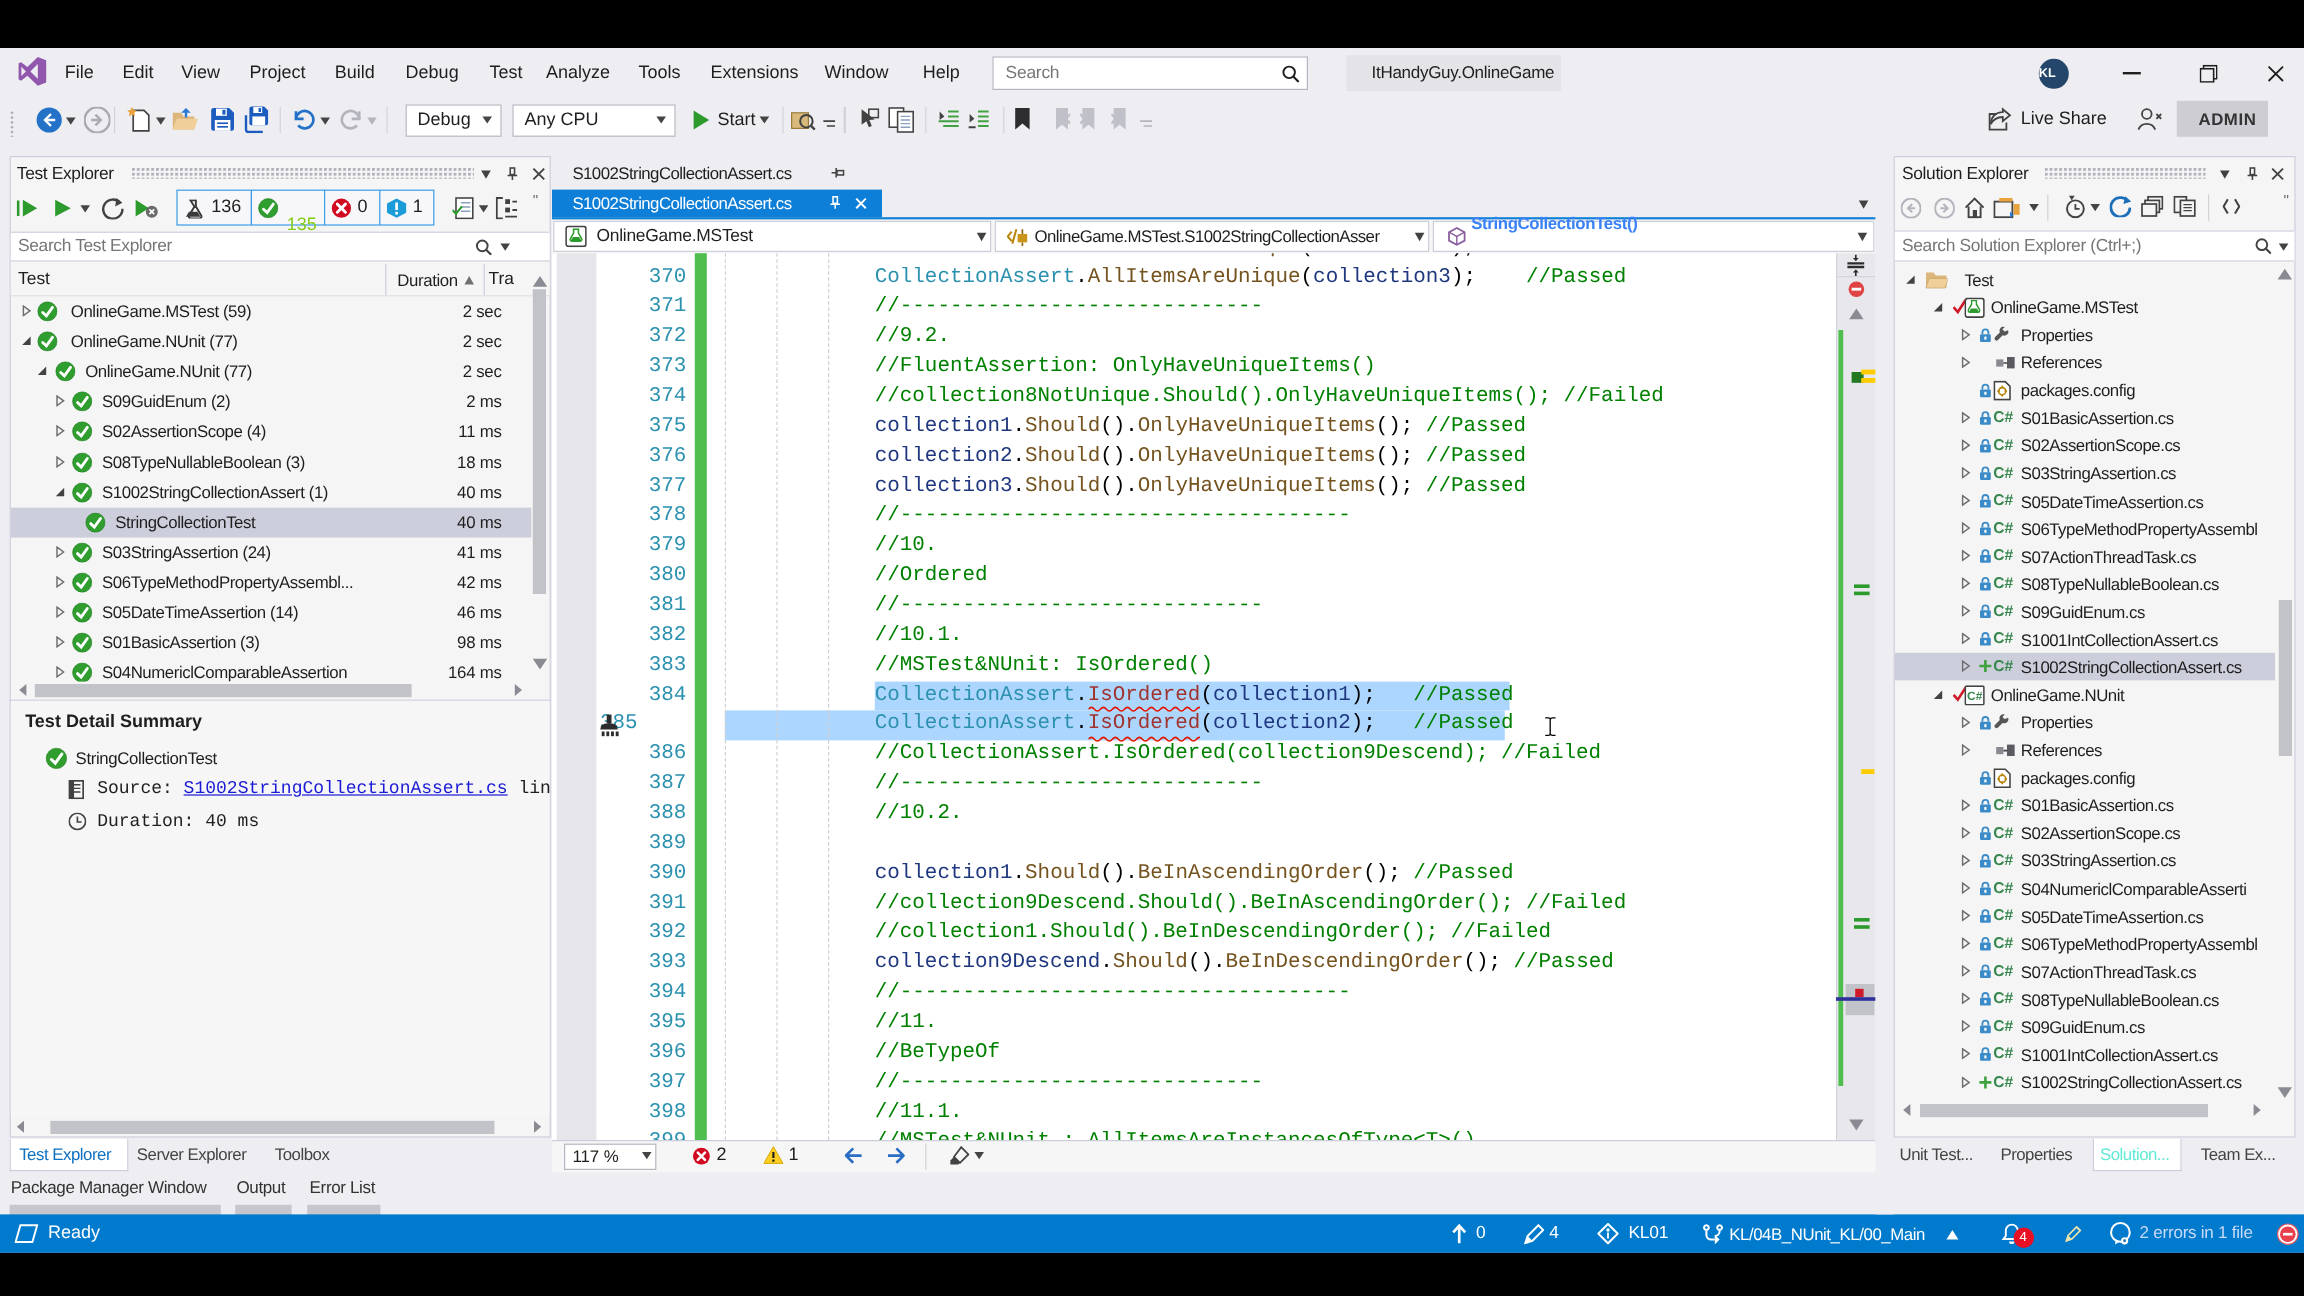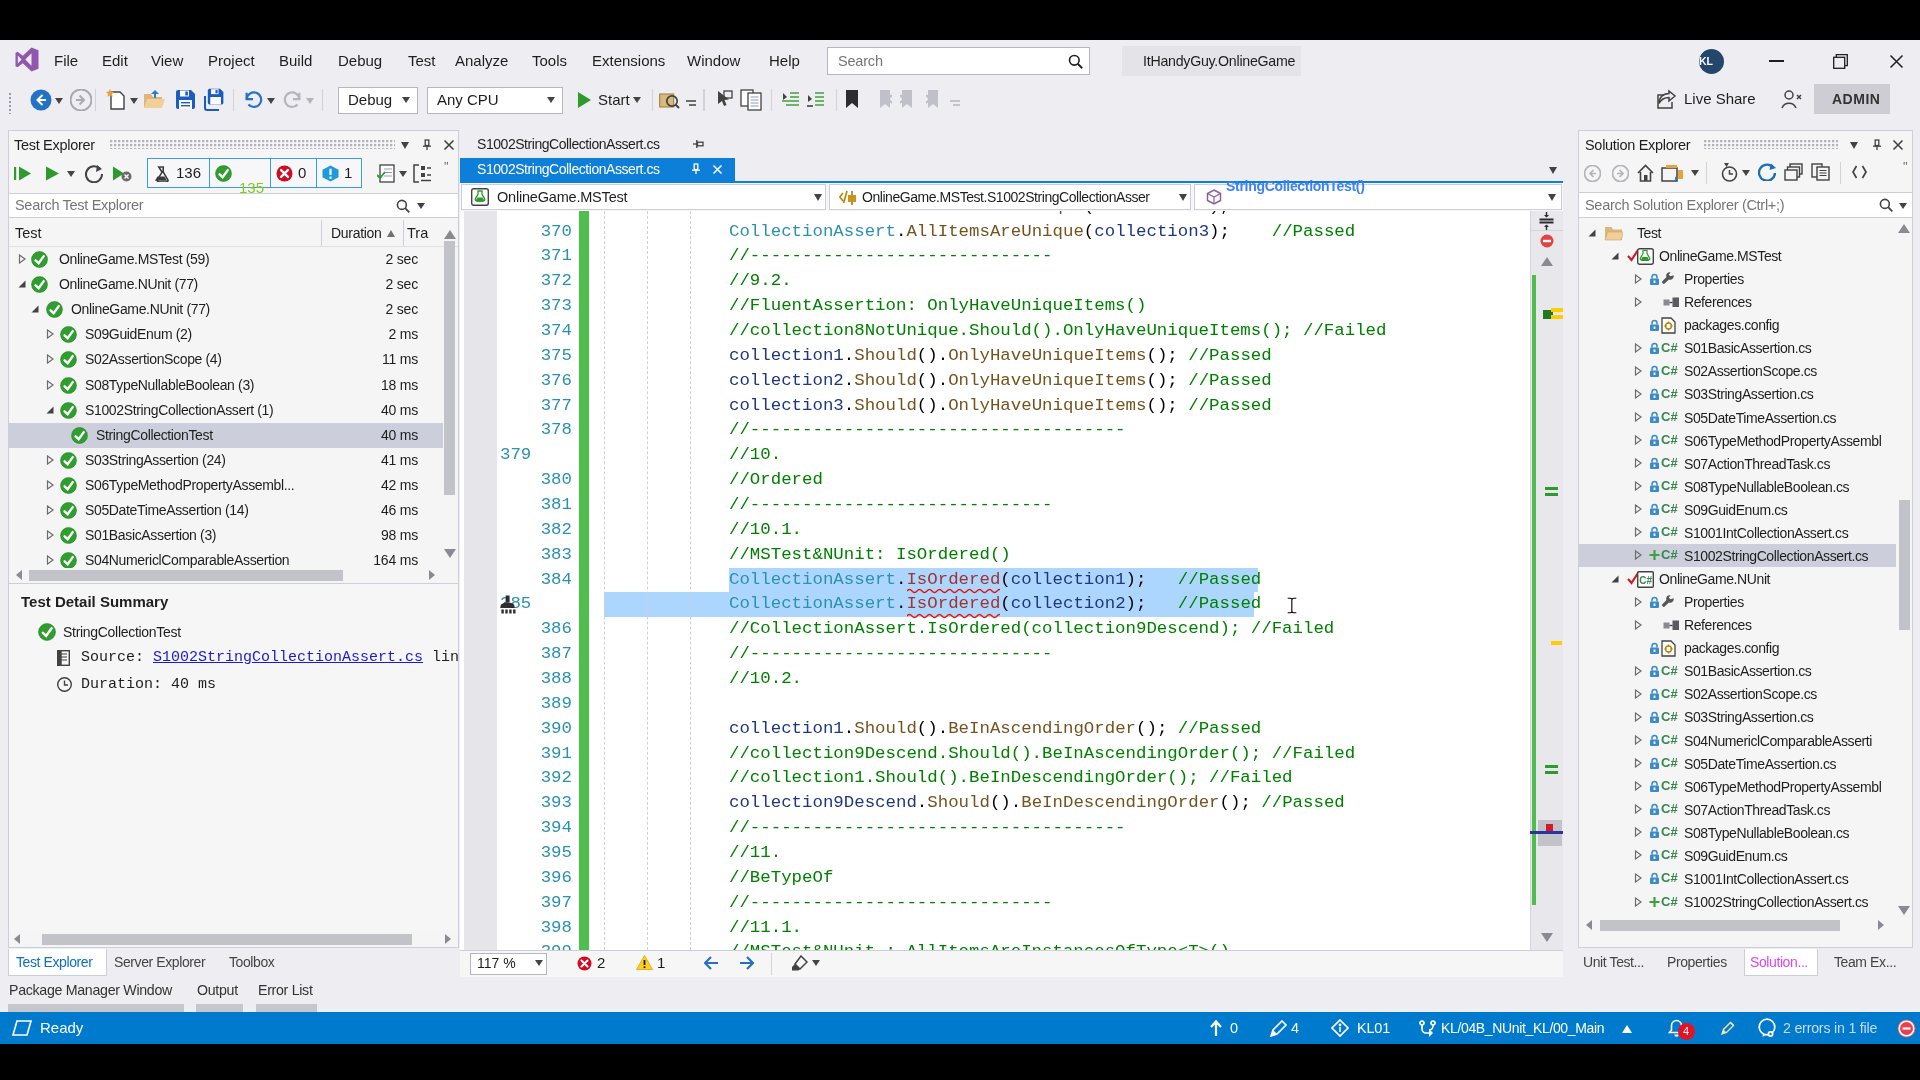--- a/index.html
+++ b/index.html
@@ -539,21 +539,21 @@
 <div class="abs mono pre" style="left:40px;top:108.00px;width:72px;height:24.857px;line-height:24.857px;font-size:17.4px;color:#2b91af;text-align:right;">374</div>
 <div class="abs mono pre" style="left:102px;top:108.00px;height:24.857px;line-height:24.857px;font-size:17.4px;"><span style="color:#008000">                //collection8NotUnique.Should().OnlyHaveUniqueItems(); //Failed</span></div>
 <div class="abs mono pre" style="left:40px;top:132.86px;width:72px;height:24.857px;line-height:24.857px;font-size:17.4px;color:#2b91af;text-align:right;">375</div>
 <div class="abs mono pre" style="left:102px;top:132.86px;height:24.857px;line-height:24.857px;font-size:17.4px;"><span style="color:#000000">                </span><span style="color:#1f377f">collection1</span><span style="color:#000000">.</span><span style="color:#74531f">Should</span><span style="color:#000000">().</span><span style="color:#74531f">OnlyHaveUniqueItems</span><span style="color:#000000">();</span><span style="color:#000000"> </span><span style="color:#008000">//Passed</span></div>
 <div class="abs mono pre" style="left:40px;top:157.71px;width:72px;height:24.857px;line-height:24.857px;font-size:17.4px;color:#2b91af;text-align:right;">376</div>
 <div class="abs mono pre" style="left:102px;top:157.71px;height:24.857px;line-height:24.857px;font-size:17.4px;"><span style="color:#000000">                </span><span style="color:#1f377f">collection2</span><span style="color:#000000">.</span><span style="color:#74531f">Should</span><span style="color:#000000">().</span><span style="color:#74531f">OnlyHaveUniqueItems</span><span style="color:#000000">();</span><span style="color:#000000"> </span><span style="color:#008000">//Passed</span></div>
 <div class="abs mono pre" style="left:40px;top:182.57px;width:72px;height:24.857px;line-height:24.857px;font-size:17.4px;color:#2b91af;text-align:right;">377</div>
 <div class="abs mono pre" style="left:102px;top:182.57px;height:24.857px;line-height:24.857px;font-size:17.4px;"><span style="color:#000000">                </span><span style="color:#1f377f">collection3</span><span style="color:#000000">.</span><span style="color:#74531f">Should</span><span style="color:#000000">().</span><span style="color:#74531f">OnlyHaveUniqueItems</span><span style="color:#000000">();</span><span style="color:#000000"> </span><span style="color:#008000">//Passed</span></div>
 <div class="abs mono pre" style="left:40px;top:207.43px;width:72px;height:24.857px;line-height:24.857px;font-size:17.4px;color:#2b91af;text-align:right;">378</div>
 <div class="abs mono pre" style="left:102px;top:207.43px;height:24.857px;line-height:24.857px;font-size:17.4px;"><span style="color:#008000">                //------------------------------------</span></div>
-<div class="abs mono pre" style="left:40px;top:232.28px;width:72px;height:24.857px;line-height:24.857px;font-size:17.4px;color:#2b91af;">379</div>
+<div class="abs mono pre" style="left:40px;top:232.28px;width:72px;height:24.857px;line-height:24.857px;font-size:17.4px;color:#2b91af;text-align:right;">379</div>
 <div class="abs mono pre" style="left:102px;top:232.28px;height:24.857px;line-height:24.857px;font-size:17.4px;"><span style="color:#008000">                //10.</span></div>
 <div class="abs mono pre" style="left:40px;top:257.14px;width:72px;height:24.857px;line-height:24.857px;font-size:17.4px;color:#2b91af;text-align:right;">380</div>
 <div class="abs mono pre" style="left:102px;top:257.14px;height:24.857px;line-height:24.857px;font-size:17.4px;"><span style="color:#008000">                //Ordered</span></div>
 <div class="abs mono pre" style="left:40px;top:282.00px;width:72px;height:24.857px;line-height:24.857px;font-size:17.4px;color:#2b91af;text-align:right;">381</div>
 <div class="abs mono pre" style="left:102px;top:282.00px;height:24.857px;line-height:24.857px;font-size:17.4px;"><span style="color:#008000">                //-----------------------------</span></div>
 <div class="abs mono pre" style="left:40px;top:306.86px;width:72px;height:24.857px;line-height:24.857px;font-size:17.4px;color:#2b91af;text-align:right;">382</div>
 <div class="abs mono pre" style="left:102px;top:306.86px;height:24.857px;line-height:24.857px;font-size:17.4px;"><span style="color:#008000">                //10.1.</span></div>
 <div class="abs mono pre" style="left:40px;top:331.71px;width:72px;height:24.857px;line-height:24.857px;font-size:17.4px;color:#2b91af;text-align:right;">383</div>
 <div class="abs mono pre" style="left:102px;top:331.71px;height:24.857px;line-height:24.857px;font-size:17.4px;"><span style="color:#008000">                //MSTest&amp;NUnit: IsOrdered()</span></div>
 <div class="abs mono pre" style="left:40px;top:356.57px;width:72px;height:24.857px;line-height:24.857px;font-size:17.4px;color:#2b91af;text-align:right;">384</div>
@@ -1030,13 +1030,13 @@
 <svg class="abs" style="left:1584px;top:919px" width="10" height="12" viewBox="0 0 10 12">
     <path d="M8 1 L2 6 L8 11 Z" fill="#8a8a93"></path>
   </svg>
 <div class="abs" style="left:1600px;top:920px;width:240px;height:11px;background:#c2c3c9;"></div>
 <svg class="abs" style="left:1876px;top:919px" width="10" height="12" viewBox="0 0 10 12">
     <path d="M2 1 L8 6 L2 11 Z" fill="#8a8a93"></path>
   </svg>
 <div class="abs" style="left:1583px;top:952px;height:20px;line-height:20px;font-size:14px;color:#444;white-space:pre;letter-spacing:-0.4px;">Unit Test...</div>
 <div class="abs" style="left:1667px;top:952px;height:20px;line-height:20px;font-size:14px;color:#444;white-space:pre;letter-spacing:-0.4px;">Properties</div>
 <div class="abs" style="left:1744px;top:949px;width:74px;height:27px;background:#fff;border:1px solid #cccedb;border-top:none;"></div>
-<div class="abs" style="left:1750px;top:952px;height:20px;line-height:20px;font-size:14px;color:#d946ef;white-space:pre;letter-spacing:-0.4px;">Solution...</div>
+<div class="abs" style="left:1750px;top:952px;height:20px;line-height:20px;font-size:14px;color:#5eead4;white-space:pre;letter-spacing:-0.4px;">Solution...</div>
 <div class="abs" style="left:1834px;top:952px;height:20px;line-height:20px;font-size:14px;color:#444;white-space:pre;letter-spacing:-0.4px;">Team Ex...</div>
 </body></html>

